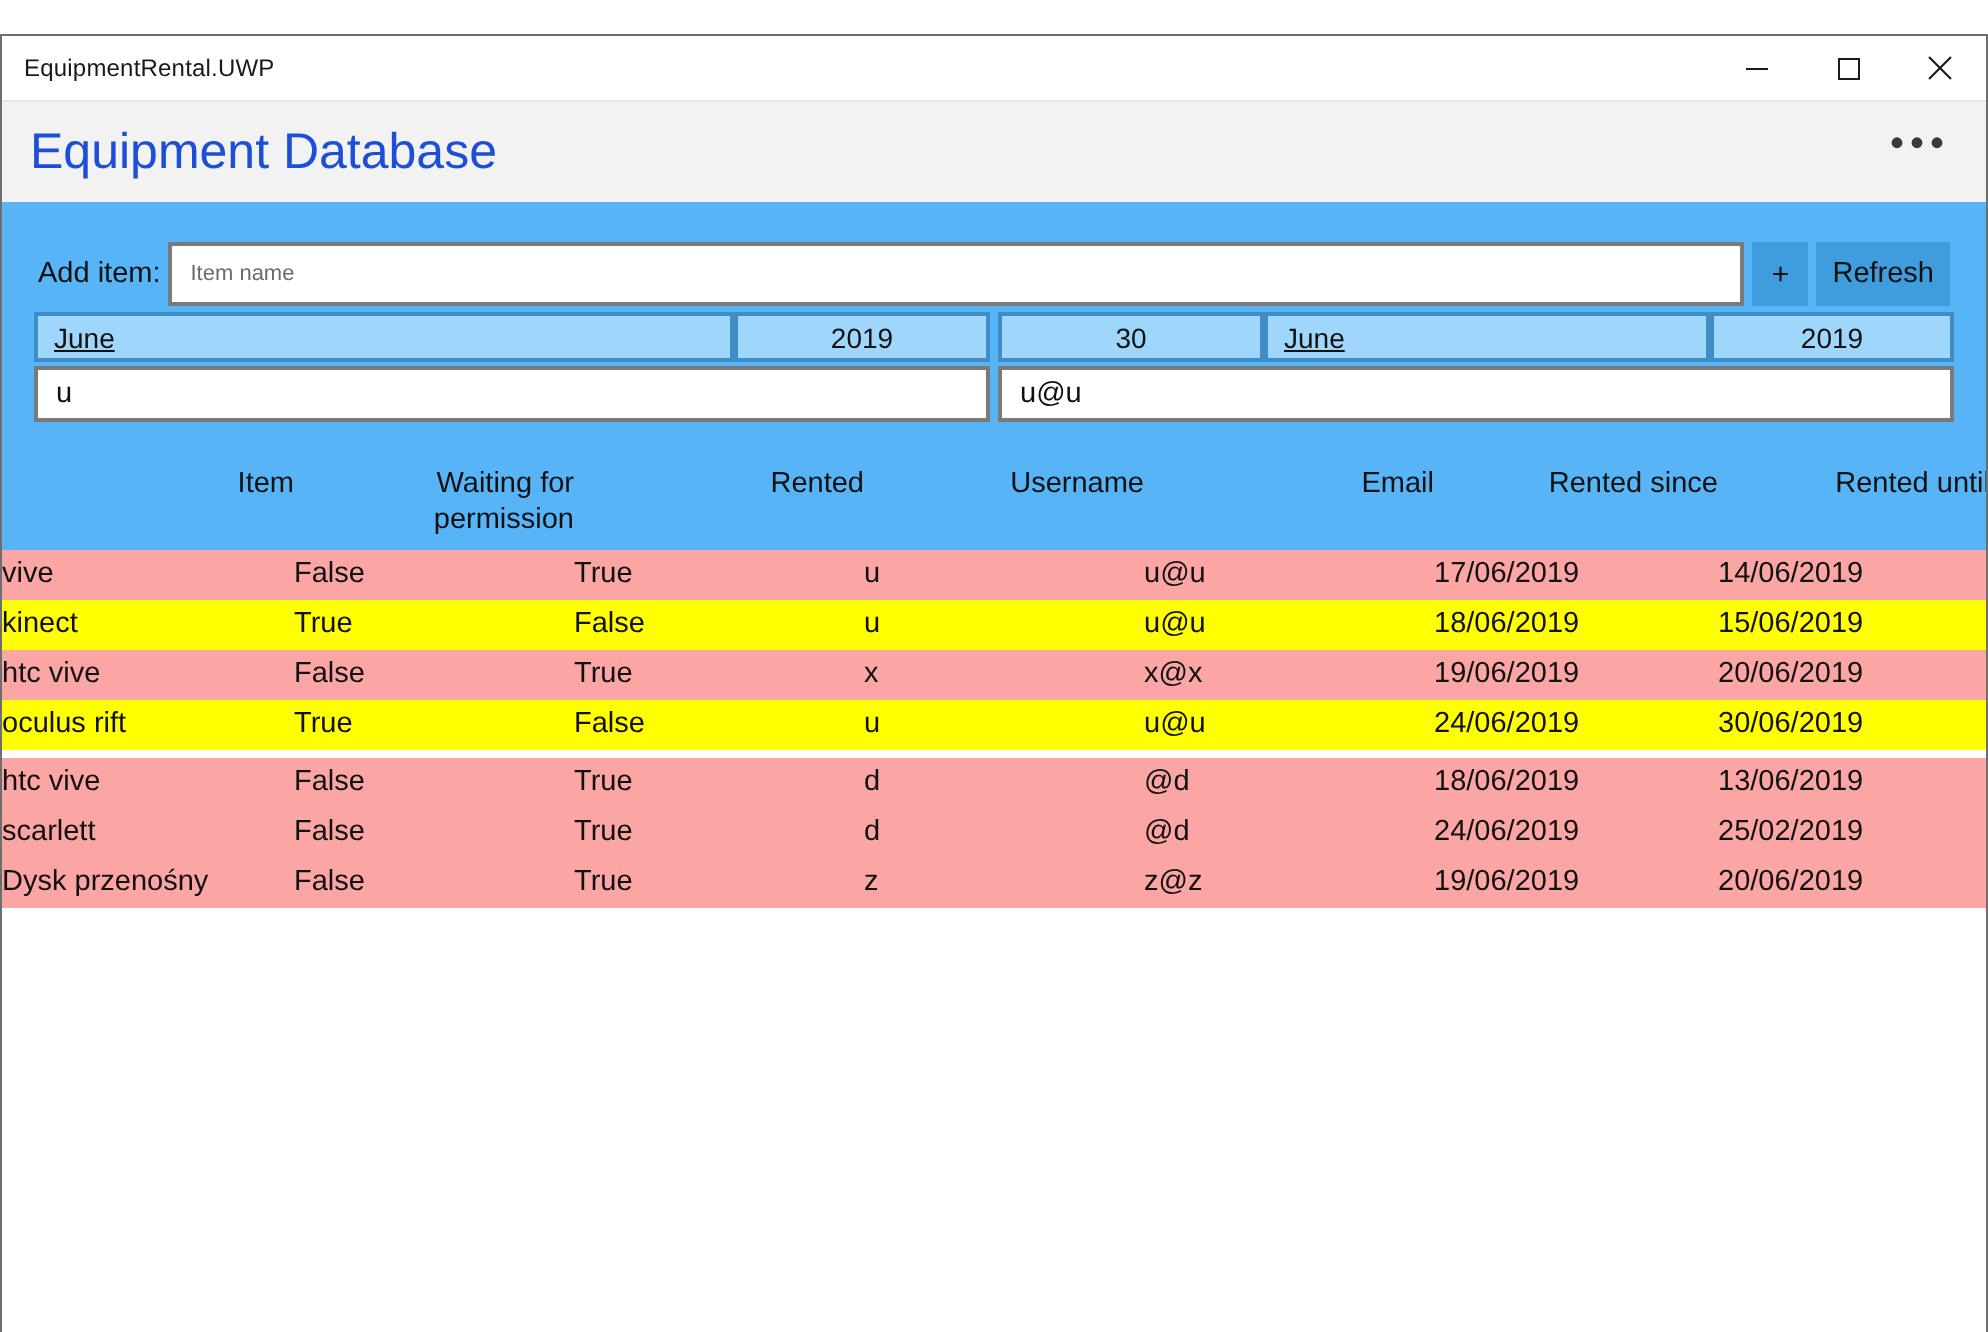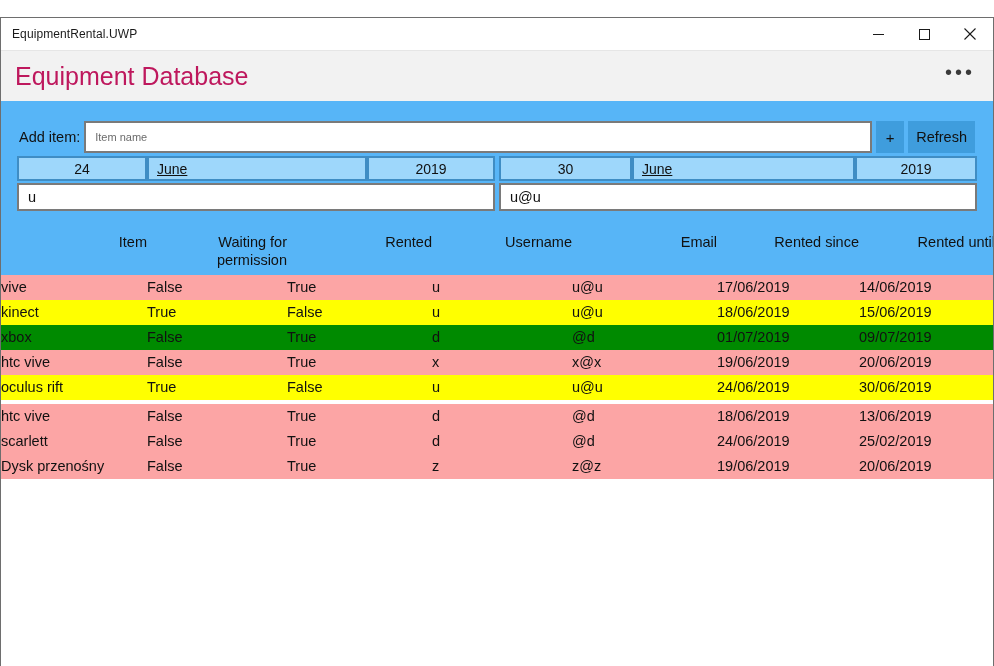--- a/index.html
+++ b/index.html
@@ -67,21 +67,21 @@
     background: #f2f2f2;
     display: flex;
     align-items: center;
     justify-content: space-between;
     padding: 0 14px 0 14px;
     box-sizing: border-box;
   }
   #page-title {
     font-size: 25px;
     font-weight: 300;
-    color: #be185d;
+    color: #1d4ed8;
     line-height: 1;
   }
   #more-button {
     font-size: 20px;
     letter-spacing: 3px;
     color: #3a3a3a;
     padding: 2px 4px 10px 4px;
     line-height: 0.4;
   }
 
@@ -309,21 +309,20 @@
       <input id="item-name-input" type="text" placeholder="Item name" style="">
       <button id="add-button" class="cmd-btn">+</button>
       <button id="refresh-button" class="cmd-btn">Refresh</button>
     </div>
 
     <div id="lower-cmd">
       <div id="lower-cmd-left">
 
         <div id="date-row">
           <div class="date-picker left">
-            <div class="date-field day">24</div>
             <div class="date-field month">June</div>
             <div class="date-field year">2019</div>
           </div>
           <div class="date-picker right">
             <div class="date-field day">30</div>
             <div class="date-field month">June</div>
             <div class="date-field year">2019</div>
           </div>
         </div>
 
@@ -371,29 +370,20 @@
           </tr>
           <tr class="row-yellow">
             <td class="d-item">kinect</td>
             <td class="d-waiting">True</td>
             <td class="d-rented">False</td>
             <td class="d-user">u</td>
             <td class="d-email">u@u</td>
             <td class="d-since">18/06/2019</td>
             <td class="d-until">15/06/2019</td>
           </tr>
-          <tr class="row-green">
-            <td class="d-item">xbox</td>
-            <td class="d-waiting">False</td>
-            <td class="d-rented">True</td>
-            <td class="d-user">d</td>
-            <td class="d-email">@d</td>
-            <td class="d-since">01/07/2019</td>
-            <td class="d-until">09/07/2019</td>
-          </tr>
           <tr class="row-red">
             <td class="d-item">htc vive</td>
             <td class="d-waiting">False</td>
             <td class="d-rented">True</td>
             <td class="d-user">x</td>
             <td class="d-email">x@x</td>
             <td class="d-since">19/06/2019</td>
             <td class="d-until">20/06/2019</td>
           </tr>
           <tr class="row-yellow">

